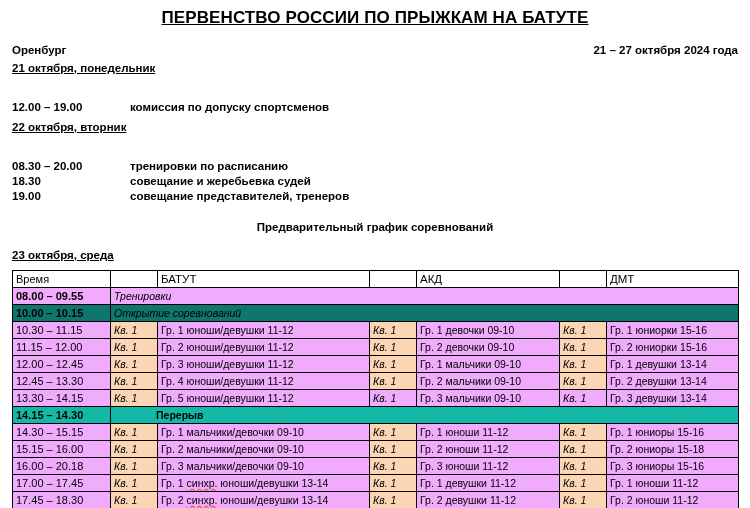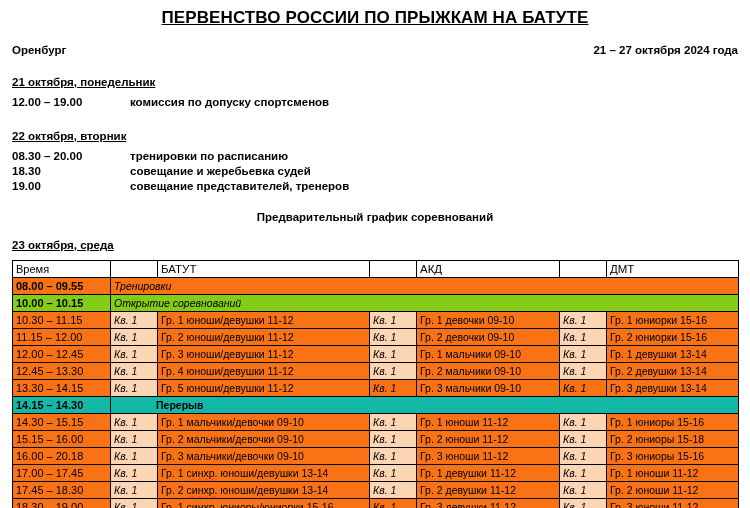--- a/index.html
+++ b/index.html
@@ -41,25 +41,25 @@
     align-items: baseline;
     margin-top: 16px;
     font-size: 11.5px;
     font-weight: bold;
   }
 
   .day-heading {
     font-size: 11.5px;
     font-weight: bold;
     text-decoration: underline;
-    margin-top: 20px;
+    margin-top: 6px;
   }
 
   .entry-list {
-    margin-top: 7px;
+    margin-top: 26px;
   }
   .entry {
     display: flex;
     font-size: 11.5px;
     font-weight: bold;
     line-height: 15px;
   }
   .entry .etime {
     width: 118px;
     flex: 0 0 118px;
@@ -136,23 +136,23 @@
     font-style: italic;
   }
   .banner.bold {
     font-weight: bold;
     font-style: normal;
     padding-left: 45px;
   }
 
   
   .sh-orange { background: #fcd5b4; }
-  .sh-blue   { background: #84cc16; }
+  .sh-blue   { background: #0f766e; }
   .sh-gray   { background: #14b8a6; }
-  .sh-white  { background: #f97316; }
+  .sh-white  { background: #f0abfc; }
 
   
   .kv {
     text-align: center;
     font-weight: bold;
     font-style: italic;
     font-size: 10.5px;
   }
 
   .grp {

